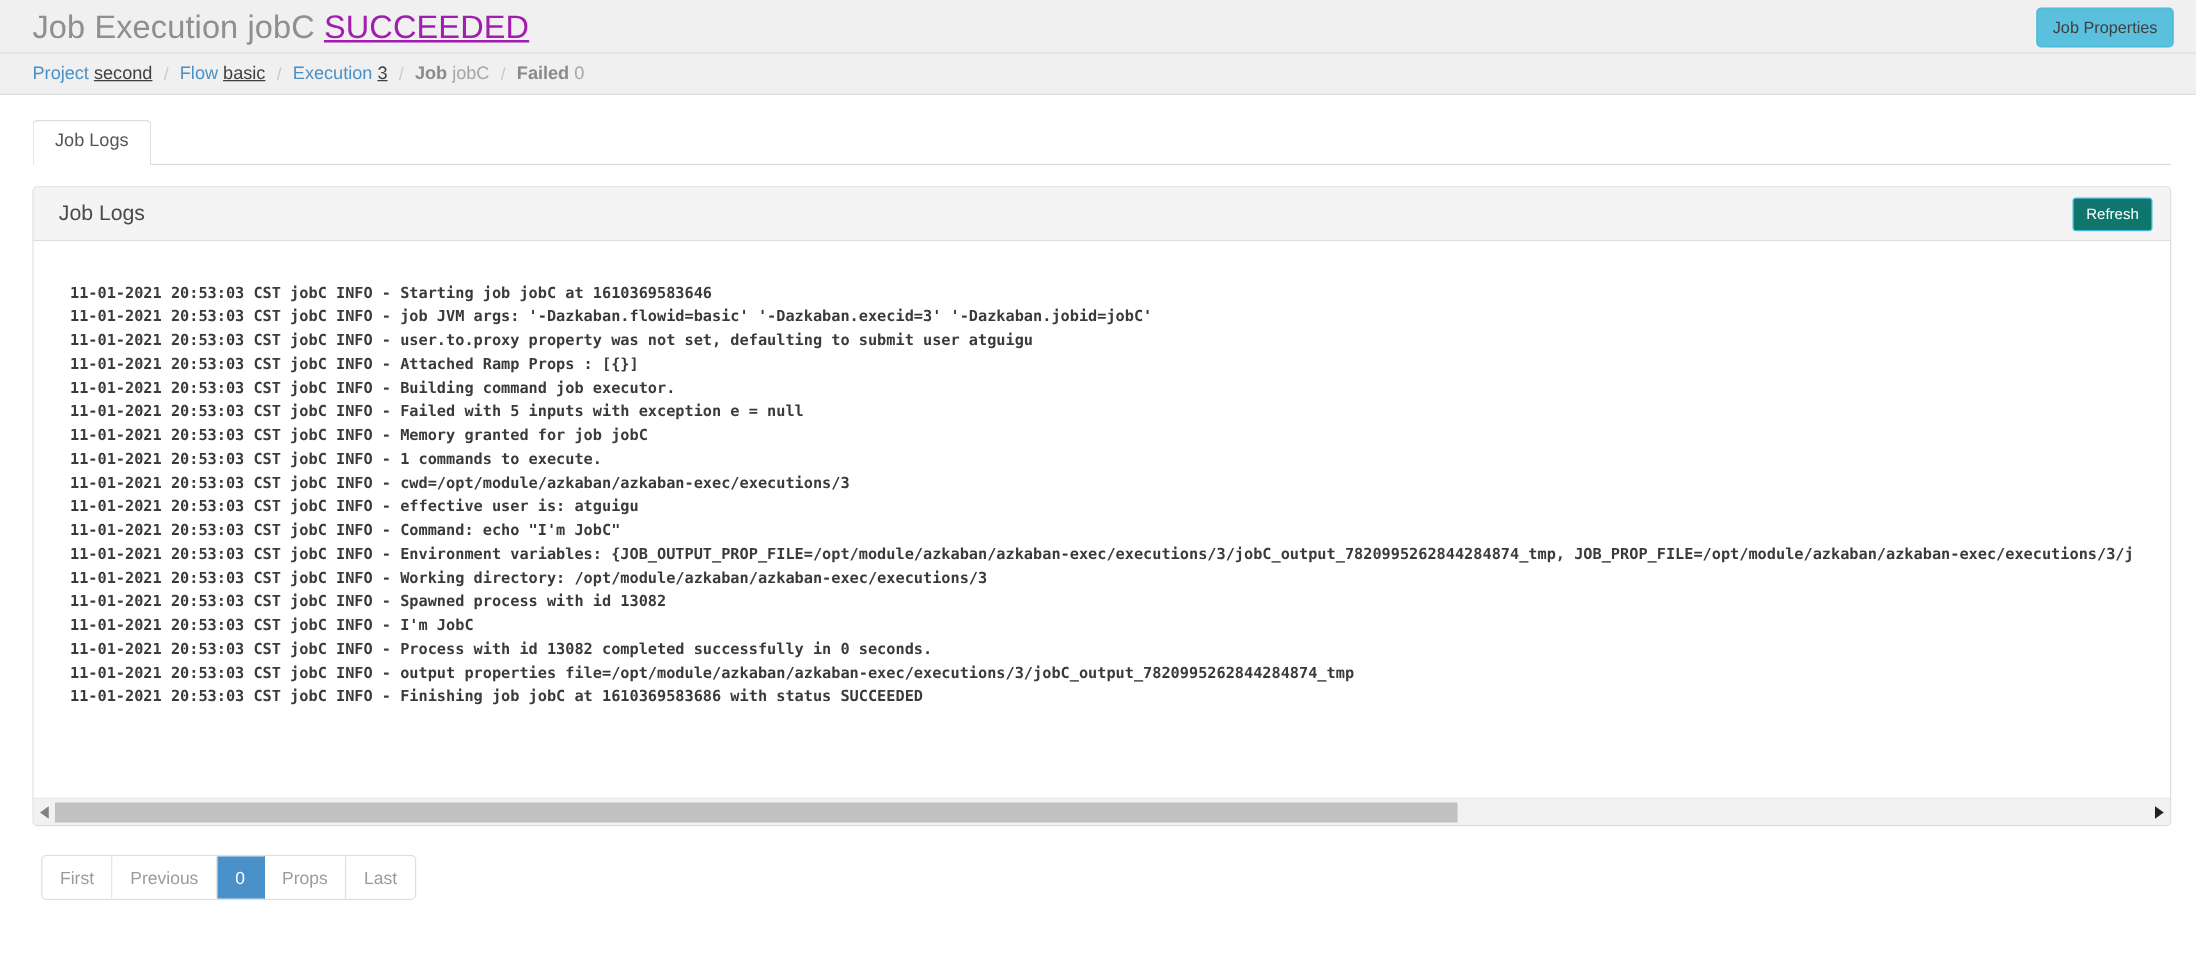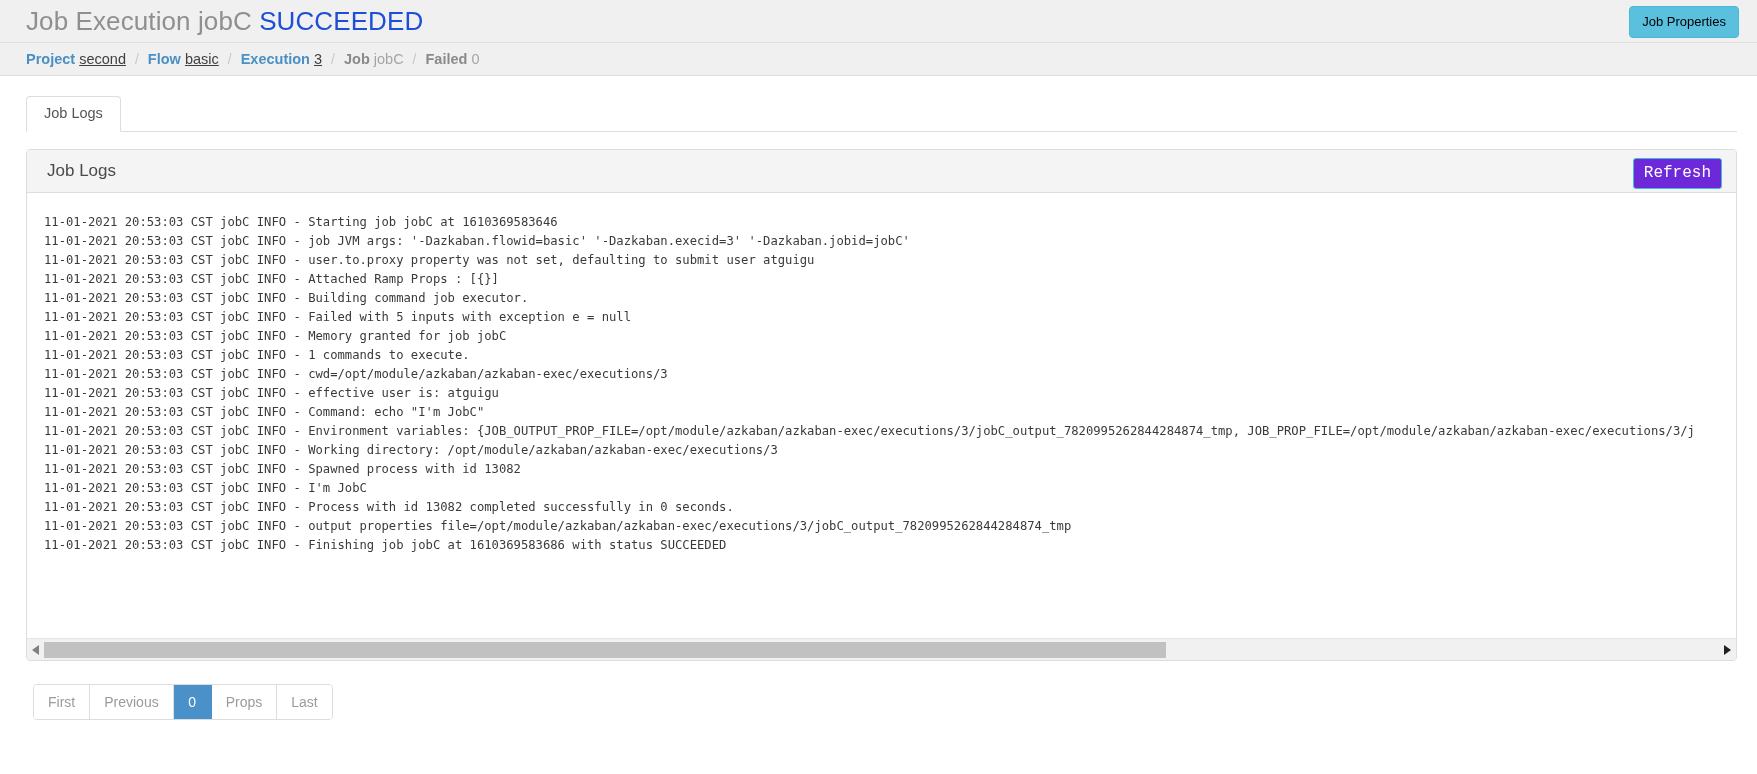--- a/index.html
+++ b/index.html
@@ -26,50 +26,51 @@
     position: absolute;
     left: 26px;
     top: 6px;
     font-size: 26px;
     font-weight: 400;
     color: #8f8f8f;
     white-space: nowrap;
     letter-spacing: 0.1px;
   }
   .page-title .status-succeeded {
-    color: #1d4ed8;
+    color: #a21caf;
+    text-decoration: underline;
   }
   .btn-job-properties {
     position: absolute;
     right: 18px;
     top: 6px;
     background: #5bc0de;
     border: 1px solid #46b8da;
     border-radius: 4px;
-    color: #000000;
+    color: #404040;
     font-size: 13px;
     line-height: 1;
     padding: 8px 12px 9px;
     cursor: pointer;
     font-family: "Liberation Sans", sans-serif;
     margin-left: 32px;
   }
 
   
   .breadcrumb-bar {
     height: 33px;
     background: #f0f0f0;
     border-bottom: 1px solid #dfdfdf;
     padding-left: 26px;
     display: flex;
     align-items: center;
     font-size: 14.5px;
   }
   .crumb { white-space: nowrap; }
-  .crumb .crumb-key { font-weight: bold; }
+  .crumb .crumb-key { font-weight: normal; }
   .crumb.link { color: #4a90c4; cursor: pointer; }
   .crumb.link .crumb-val { font-weight: normal; color: #404040; text-decoration: underline; }
   .crumb.current { color: #9a9a9a; }
   .crumb.current .crumb-key { color: #8a8a8a; font-weight: bold; text-align: center; }
   .crumb.current .crumb-val { color: #a5a5a5; font-weight: normal; }
   .crumb-sep {
     color: #c9c9c9;
     margin: 0 9px;
     font-size: 14px;
   }
@@ -113,48 +114,49 @@
     position: absolute;
     left: 20px;
     top: 11px;
     font-size: 17px;
     color: #4a4a4a;
   }
   .btn-refresh {
     position: absolute;
     right: 14px;
     top: 8px;
-    background: #6d28d9;
+    background: #0f766e;
     border: 1px solid #46b8da;
     border-radius: 3px;
     color: #ffffff;
-    font-size: 16px;
+    font-size: 12px;
     line-height: 1;
     padding: 6px 10px 7px;
     cursor: pointer;
-    font-family: Liberation Mono, monospace;
+    font-family: Liberation Sans, sans-serif;
   }
 
   .log-body {
     position: relative;
     height: 445px;
     overflow: hidden;
     background: #ffffff;
   }
   .log-text {
     position: absolute;
     left: 0;
     top: 0;
     padding: 14px 0 0 11px;
-    margin: 6px;
+    margin: 18px;
     font-family: "DejaVu Sans Mono", monospace;
     font-size: 12.2px;
     line-height: 19px;
     color: #3a3a3a;
     white-space: pre;
+    font-weight: bold;
   }
   .log-line { display: block; height: 19px; }
 
   
   .hscroll {
     height: 22px;
     background: #f1f1f1;
     border-top: 1px solid #e4e4e4;
     border-radius: 0 0 3px 3px;
     position: relative;

